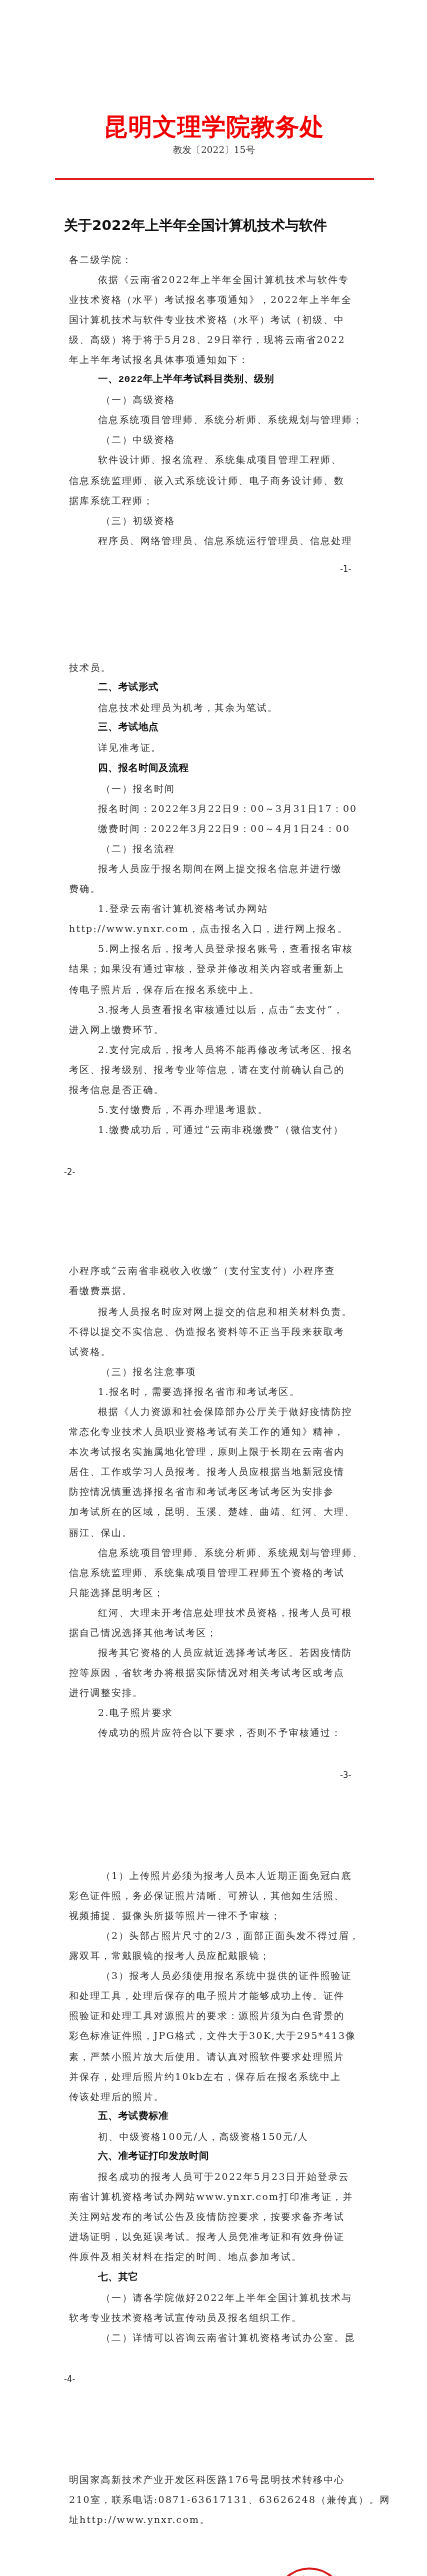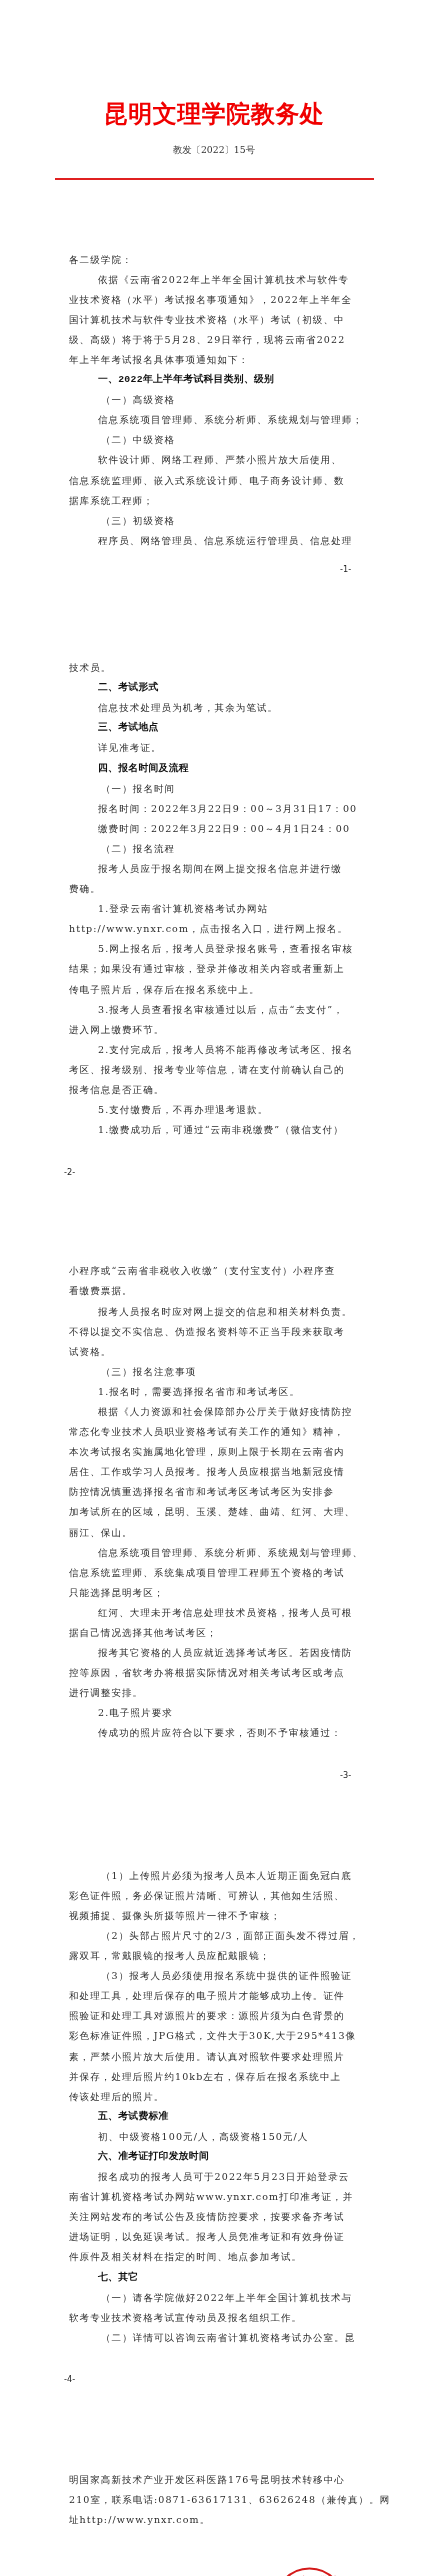--- a/index.html
+++ b/index.html
@@ -1,20 +1,20 @@
 <!DOCTYPE html>
 <html style="font-size:8.2px"><head>
 <meta charset="utf-8">
 <style>
   html, body { margin:0; padding:0; background:#ffffff; }
   body { width:428px; height:3021px; position:relative; overflow:hidden;
          font-family:"DejaVu Serif","Liberation Serif",serif; color:#222; }
   .abs { position:absolute; }
   .edge { position:absolute; right:0; top:0; width:1px; height:3021px; background:#d8d8d8; }
-  .masthead { left:0; width:428px; top:100px; text-align:center; color:#f00000;
+  .masthead { left:0; width:428px; top:113px; text-align:center; color:#f00000;
               font-family:"DejaVu Sans","Liberation Sans",sans-serif; font-weight:bold;
               font-size:24px; letter-spacing:0.5px; line-height:29px; }
   .docnum { left:0; width:428px; top:144px; text-align:center; font-size:9.3px; color:#333; }
   .redline { left:55px; width:319px; top:178px; height:1.5px; background:#e02020; }
   .doc-title { left:64px; width:309px; top:215px; font-family:"DejaVu Sans","Liberation Sans",sans-serif;
                font-weight:bold; font-size:14px; line-height:20.6px; color:#111; text-align:left; }
   .t { position:absolute; left:69px; width:330px; font-size:9.5px; line-height:10.3px; white-space:nowrap; color:#2a2a2a; letter-spacing:1.1px; }
   .ind { left:98px; }
   .sub { left:101px; }
   .h { font-family:Liberation Mono, monospace; font-weight:bold; color:#111; letter-spacing:0.3px; font-size:9.8px; }
@@ -23,34 +23,35 @@
 </style>
 </head>
 <body>
 
 <div class="edge"></div>
 
 <div class="abs masthead">昆明文理学院教务处</div>
 <div class="abs docnum">教发〔2022〕15号</div>
 <div class="abs redline"></div>
 <div class="abs doc-title">
+  <div>关于2022年上半年全国计算机技术与软件</div>
 </div>
 
 <div class="t" style="top:255px">各二级学院：</div>
 <div class="t ind" style="top:275px">依据《云南省2022年上半年全国计算机技术与软件专</div>
 <div class="t" style="top:295px">业技术资格（水平）考试报名事项通知》，2022年上半年全</div>
 <div class="t" style="top:315px">国计算机技术与软件专业技术资格（水平）考试（初级、中</div>
 <div class="t" style="top:335px">级、高级）将于将于5月28、29日举行，现将云南省2022</div>
 <div class="t" style="top:355px">年上半年考试报名具体事项通知如下：</div>
 
 <div class="t ind h" style="top:375px">一、2022年上半年考试科目类别、级别</div>
 <div class="t sub" style="top:395px">（一）高级资格</div>
 <div class="t ind" style="top:415px">信息系统项目管理师、系统分析师、系统规划与管理师；</div>
 <div class="t sub" style="top:435px">（二）中级资格</div>
-<div class="t ind" style="top:455px">软件设计师、网络工程师、严禁小照片放大后使用、</div>
+<div class="t ind" style="top:455px">软件设计师、报名流程、系统集成项目管理工程师、</div>
 <div class="t" style="top:476px">信息系统监理师、嵌入式系统设计师、电子商务设计师、数</div>
 <div class="t" style="top:496px">据库系统工程师；</div>
 <div class="t sub" style="top:516px">（三）初级资格</div>
 <div class="t ind" style="top:536px">程序员、网络管理员、信息系统运行管理员、信息处理</div>
 <div class="pnum" style="left:340px; top:564px">-1-</div>
 
 <div class="t" style="top:663px">技术员。</div>
 <div class="t ind h" style="top:683px">二、考试形式</div>
 <div class="t ind" style="top:703px">信息技术处理员为机考，其余为笔试。</div>
 <div class="t ind h" style="top:723px">三、考试地点</div>

